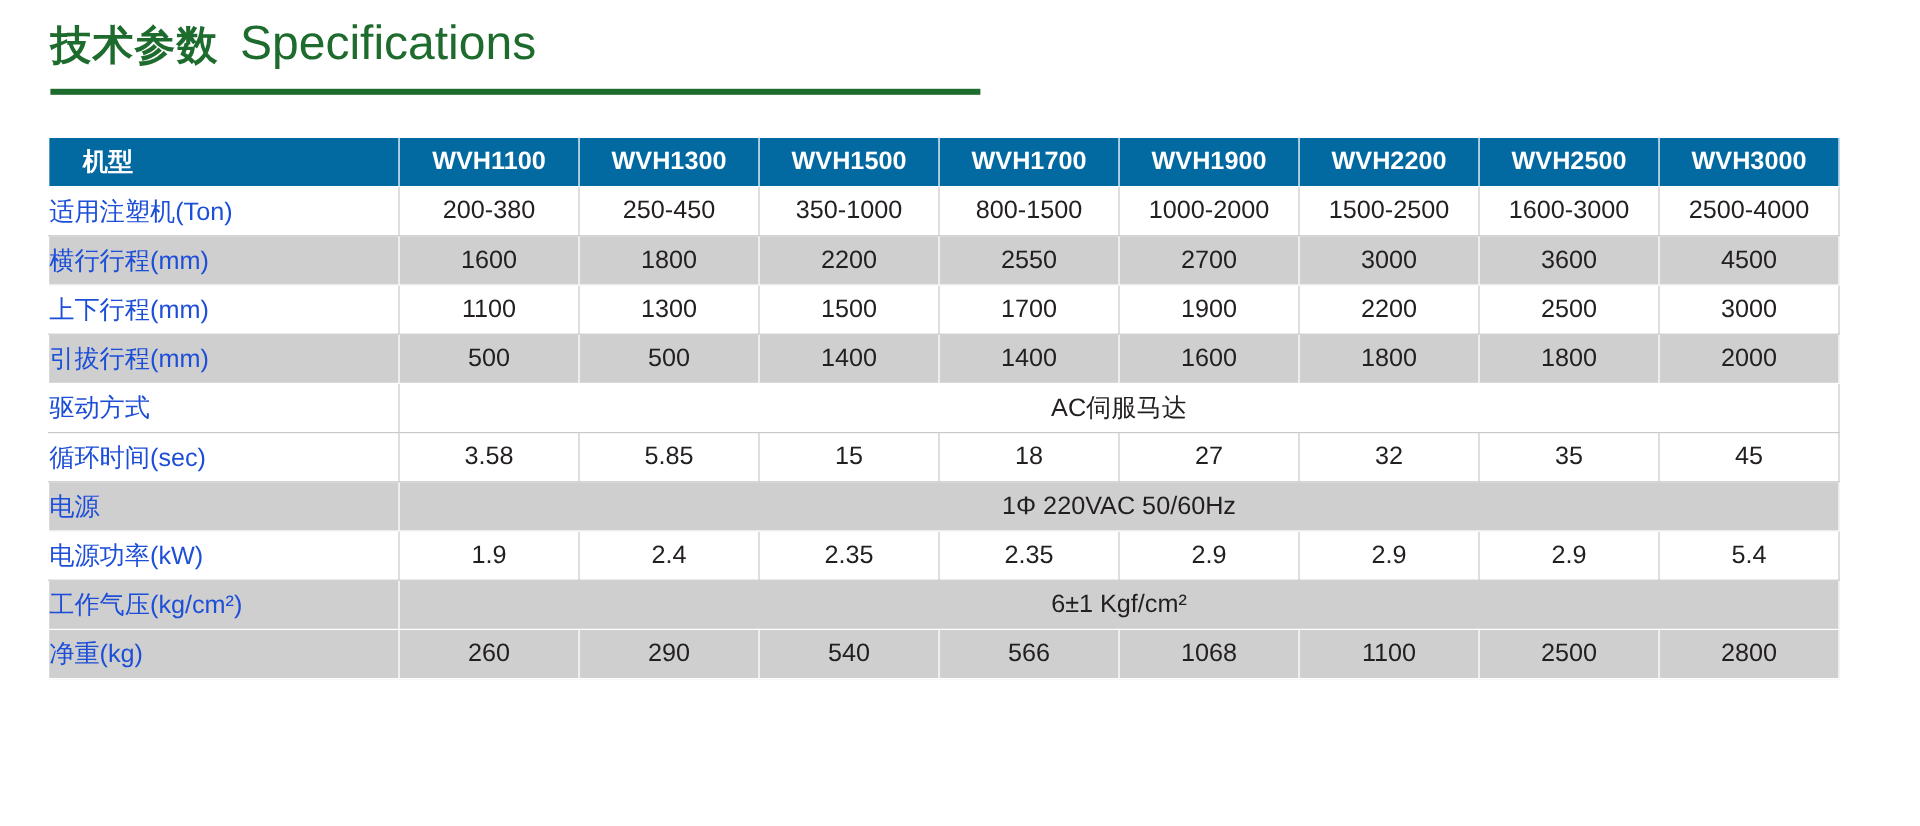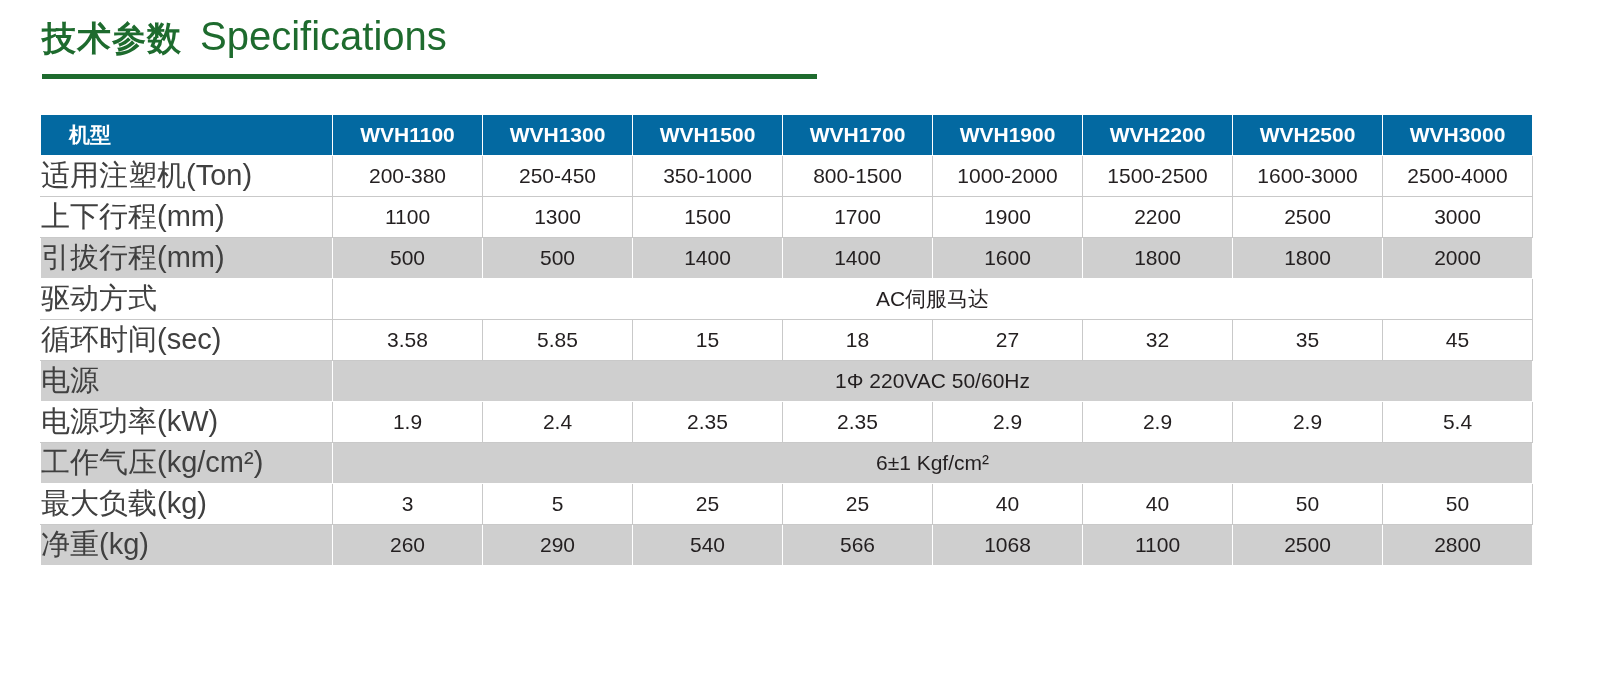--- a/index.html
+++ b/index.html
@@ -84,22 +84,22 @@
   }
   tbody tr.band-light td {
     background: #ffffff;
   }
   tbody tr.band-dark td {
     background: #cfcfcf;
   }
   td.rowlabel {
     text-align: left;
     padding-left: 28px;
-    font-size: 29px;
-    color: #404040;
+    font-size: 21px;
+    color: #1d4ed8;
     white-space: nowrap;
   }
   td.val {
     text-align: center;
     font-size: 21px;
     color: #231f20;
   }
   td.val.span {
   }
   
@@ -165,20 +165,31 @@
         <td class="val">200-380</td>
         <td class="val">250-450</td>
         <td class="val">350-1000</td>
         <td class="val">800-1500</td>
         <td class="val">1000-2000</td>
         <td class="val">1500-2500</td>
         <td class="val">1600-3000</td>
         <td class="val">2500-4000</td>
       </tr>
 
+      <tr class="band-dark">
+        <td class="rowlabel">横行行程(mm)</td>
+        <td class="val">1600</td>
+        <td class="val">1800</td>
+        <td class="val">2200</td>
+        <td class="val">2550</td>
+        <td class="val">2700</td>
+        <td class="val">3000</td>
+        <td class="val">3600</td>
+        <td class="val">4500</td>
+      </tr>
 
       <tr class="band-light">
         <td class="rowlabel">上下行程(mm)</td>
         <td class="val">1100</td>
         <td class="val">1300</td>
         <td class="val">1500</td>
         <td class="val">1700</td>
         <td class="val">1900</td>
         <td class="val">2200</td>
         <td class="val">2500</td>
@@ -230,31 +241,20 @@
         <td class="val">2.9</td>
         <td class="val">2.9</td>
         <td class="val">5.4</td>
       </tr>
 
       <tr class="band-dark">
         <td class="rowlabel">工作气压(kg/cm²)</td>
         <td class="val span" colspan="8">6±1 Kgf/cm²</td>
       </tr>
 
-      <tr class="band-light">
-        <td class="rowlabel">最大负载(kg)</td>
-        <td class="val">3</td>
-        <td class="val">5</td>
-        <td class="val">25</td>
-        <td class="val">25</td>
-        <td class="val">40</td>
-        <td class="val">40</td>
-        <td class="val">50</td>
-        <td class="val">50</td>
-      </tr>
 
       <tr class="band-dark">
         <td class="rowlabel">净重(kg)</td>
         <td class="val">260</td>
         <td class="val">290</td>
         <td class="val">540</td>
         <td class="val">566</td>
         <td class="val">1068</td>
         <td class="val">1100</td>
         <td class="val">2500</td>

